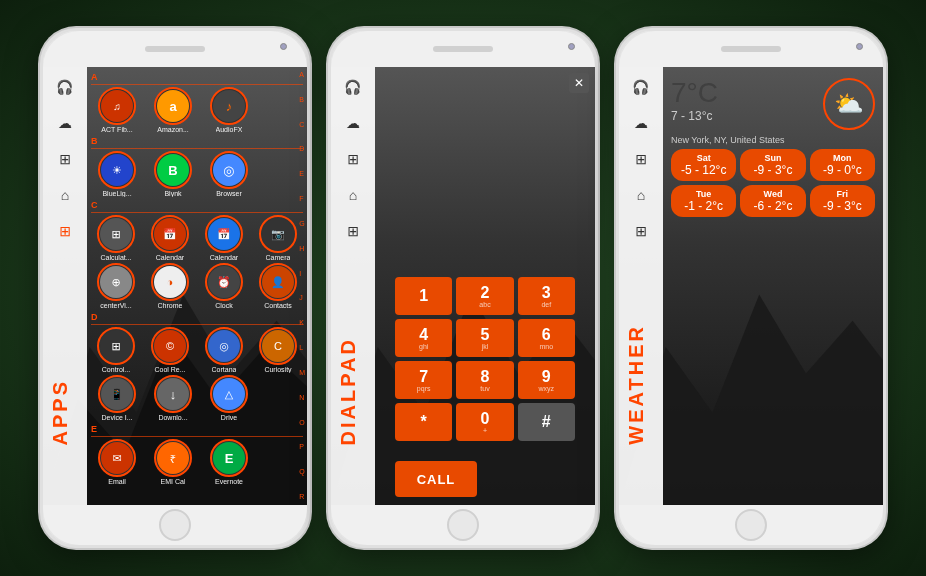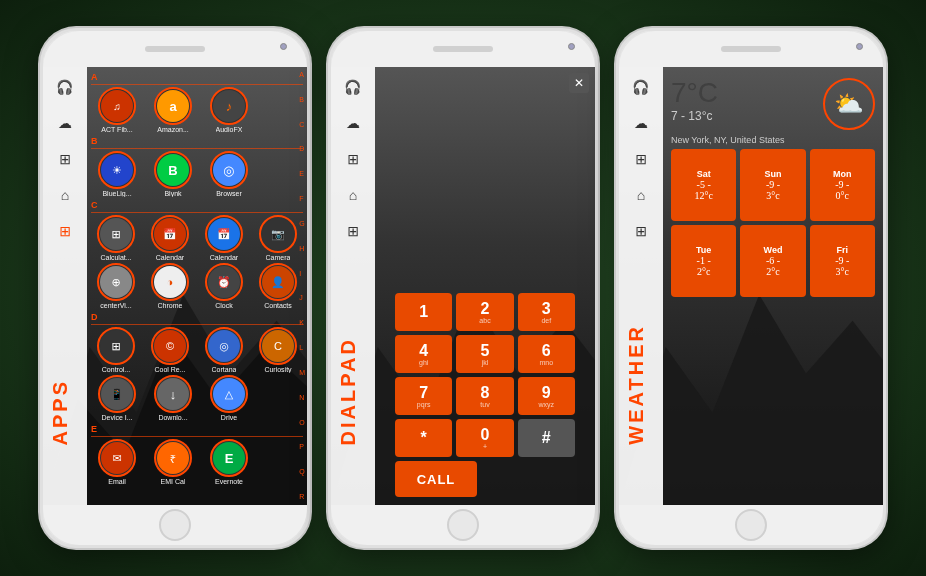--- a/index.html
+++ b/index.html
@@ -345,21 +345,21 @@
       color: rgba(255,255,255,0.7);
       font-size: 7px;
       line-height: 1;
     }
 
     .dial-buttons {
       display: grid;
       grid-template-columns: 1fr 1fr;
       gap: 16px;
       width: 180px;
-      margin-top: 4px;
+      margin-top: 20px;
     }
 
     .dial-action {
       background: #e84a00;
       color: white;
       border-radius: 4px;
       height: 36px;
       display: flex;
       align-items: center;
       justify-content: center;
@@ -437,35 +437,34 @@
     }
 
     .weather-grid {
       display: grid;
       grid-template-columns: repeat(3, 1fr);
       gap: 4px;
     }
 
     .weather-day {
       background: #e84a00;
-      border-radius: 4px;
-      padding: 20px;
+      border-radius: 12px;
+      padding: 4px;
       text-align: center;
     }
 
     .weather-day-name {
       color: white;
       font-size: 9px;
       font-weight: bold;
     }
 
     .weather-day-temp {
       color: white;
-      font-size: 10px;
-      font-family: Liberation Serif, serif;
+      font-size: 12px;
     }
   </style>
 </head>
 <body>
 
 <div class="phone">
   <div class="phone-top">
     <div class="speaker-grill"></div>
     <div class="phone-camera"></div>
   </div>

